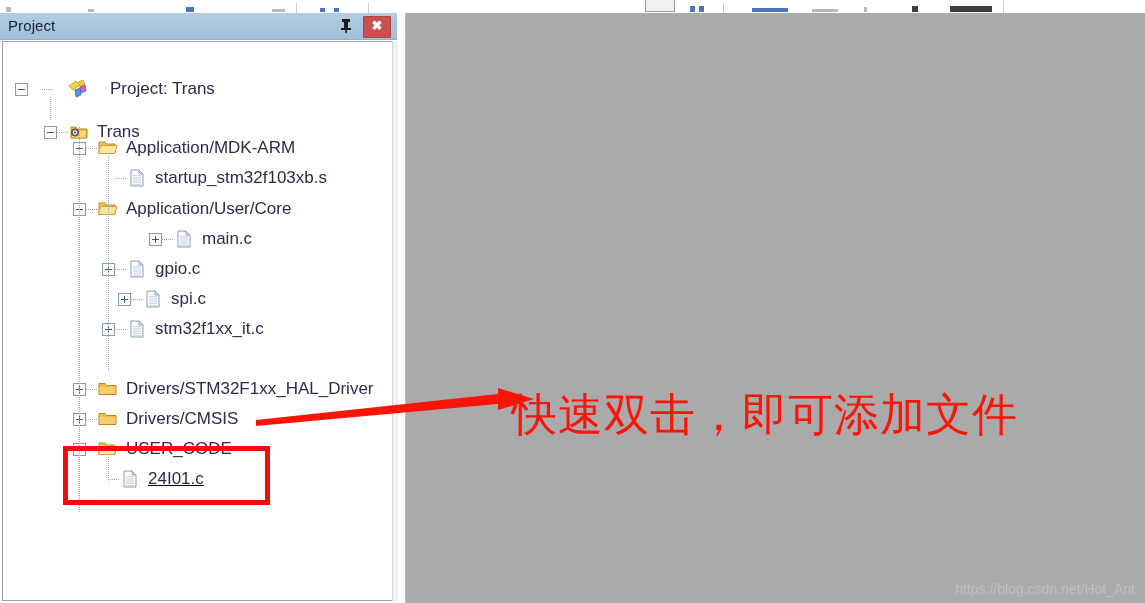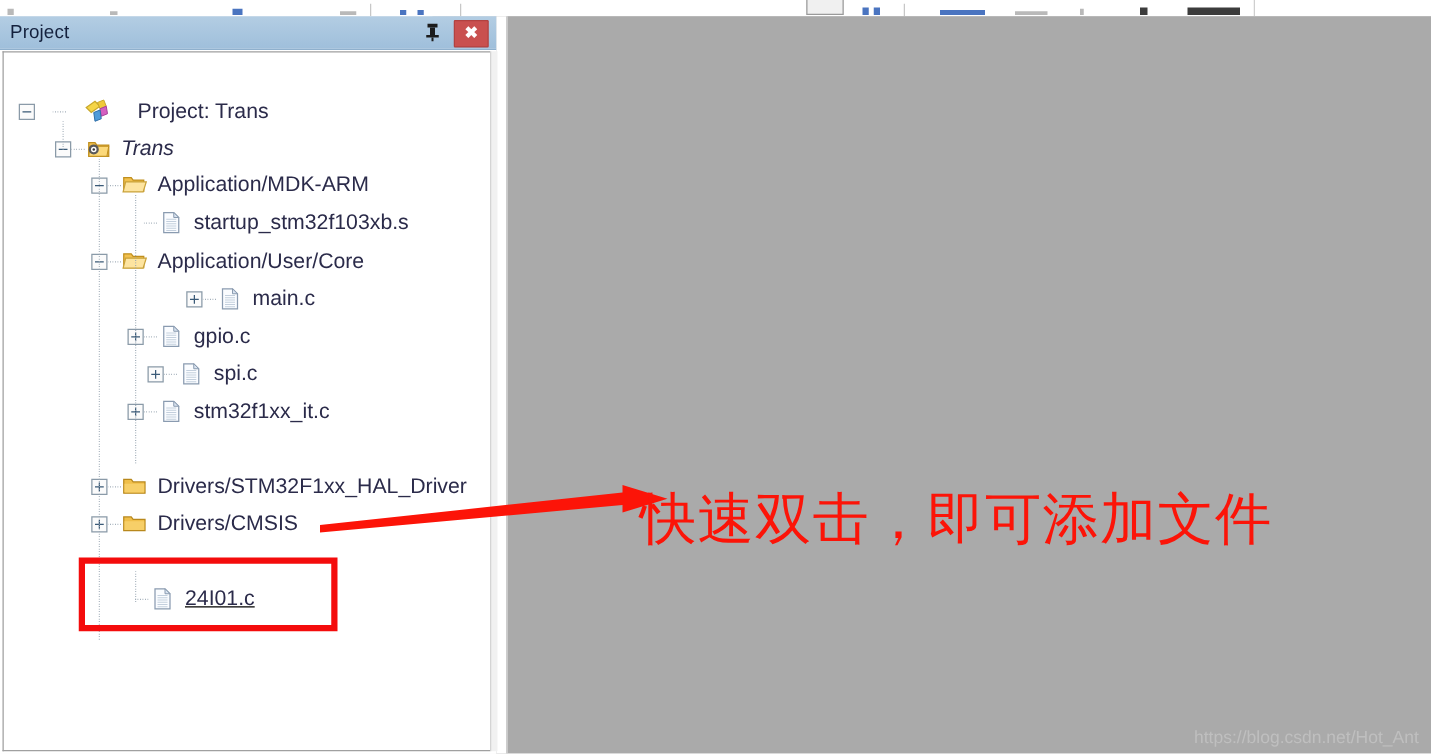--- a/index.html
+++ b/index.html
@@ -282,21 +282,21 @@
             <div class="exp"></div>
             <div class="dots"></div>
             <svg class="ico" width="22" height="22" viewBox="0 0 22 22">
               <polygon points="2,8 9,3 13,7 6,12" fill="#f5d547" stroke="#c9a82c" stroke-width="1"></polygon>
               <polygon points="11,4 16,2 18,7 13,9" fill="#f0c93a" stroke="#c9a82c" stroke-width="0.8"></polygon>
               <polygon points="13,9 18,7 19,13 14,15" fill="#d45fc0" stroke="#a8409a" stroke-width="0.8"></polygon>
               <polygon points="8,12 13,10 14,17 9,19" fill="#4f9bd9" stroke="#2f6fa8" stroke-width="0.8"></polygon>
             </svg>
             <span class="label">Project: Trans</span>
           </div>
-          <div class="node" style="left: 41px; top: 62px; font-style: italic;">
+          <div class="node" style="left: 41px; top: 75px;">
             <div class="exp"></div>
             <div class="dots"></div>
             <svg class="ico" width="22" height="22" viewBox="0 0 22 22">
               <path d="M3 6 L8 6 L9.5 8 L19 8 L19 17 L3 17 Z" fill="#f2c14e" stroke="#c08f1e" stroke-width="1"></path>
               <path d="M4 9 L19 9 L17.5 17 L3 17 Z" fill="#fcd97a" stroke="#c08f1e" stroke-width="0.8"></path>
               <circle cx="7" cy="11.5" r="4" fill="#5a5a5a"></circle>
               <circle cx="7" cy="11.5" r="2.2" fill="#ffffff"></circle>
               <circle cx="7" cy="11.5" r="1" fill="#3a3a3a"></circle>
             </svg>
             <span class="label">Trans</span>
@@ -404,20 +404,29 @@
             <span class="label">Drivers/STM32F1xx_HAL_Driver</span>
           </div>
           <div class="node" style="left: 70px; top: 362px;">
             <div class="exp plus"></div>
             <div class="dots"></div>
             <svg class="ico" width="22" height="22" viewBox="0 0 22 22">
               <path d="M2 5.5 L8 5.5 L9.5 7.5 L19 7.5 L19 16.5 L2 16.5 Z" fill="#f0bf4a" stroke="#b8881c" stroke-width="1"></path>
               <rect x="2.6" y="9" width="15.8" height="7" fill="#f7cf68"></rect>
             </svg>
             <span class="label">Drivers/CMSIS</span>
+          </div>
+          <div class="node" style="left: 70px; top: 392px;">
+            <div class="exp"></div>
+            <div class="dots"></div>
+            <svg class="ico" width="22" height="22" viewBox="0 0 22 22">
+              <path d="M2 5 L8 5 L9.5 7 L18 7 L18 16 L2 16 Z" fill="#f2c14e" stroke="#c08f1e" stroke-width="1"></path>
+              <path d="M3.5 8.5 L20 8.5 L17.5 16.5 L1.5 16.5 Z" fill="#fde4a0" stroke="#c9a23a" stroke-width="1"></path>
+            </svg>
+            <span class="label">USER_CODE</span>
           </div>
           <div class="node" style="left: 92px; top: 422px; text-decoration: underline;">
             <div class="exp-spacer"></div>
             <div class="dots"></div>
             <svg class="ico" width="22" height="22" viewBox="0 0 22 22">
               <path d="M5 3 L13 3 L17 7 L17 19 L5 19 Z" fill="#fafcff" stroke="#8a9bb0" stroke-width="1"></path>
               <path d="M13 3 L13 7 L17 7 Z" fill="#d8e3f0" stroke="#8a9bb0" stroke-width="0.8"></path>
               <rect x="7" y="8" width="8" height="0.8" fill="#c3cfdd"></rect>
               <rect x="7" y="9.8" width="8" height="0.8" fill="#c3cfdd"></rect>
               <rect x="7" y="11.6" width="8" height="0.8" fill="#c3cfdd"></rect>

